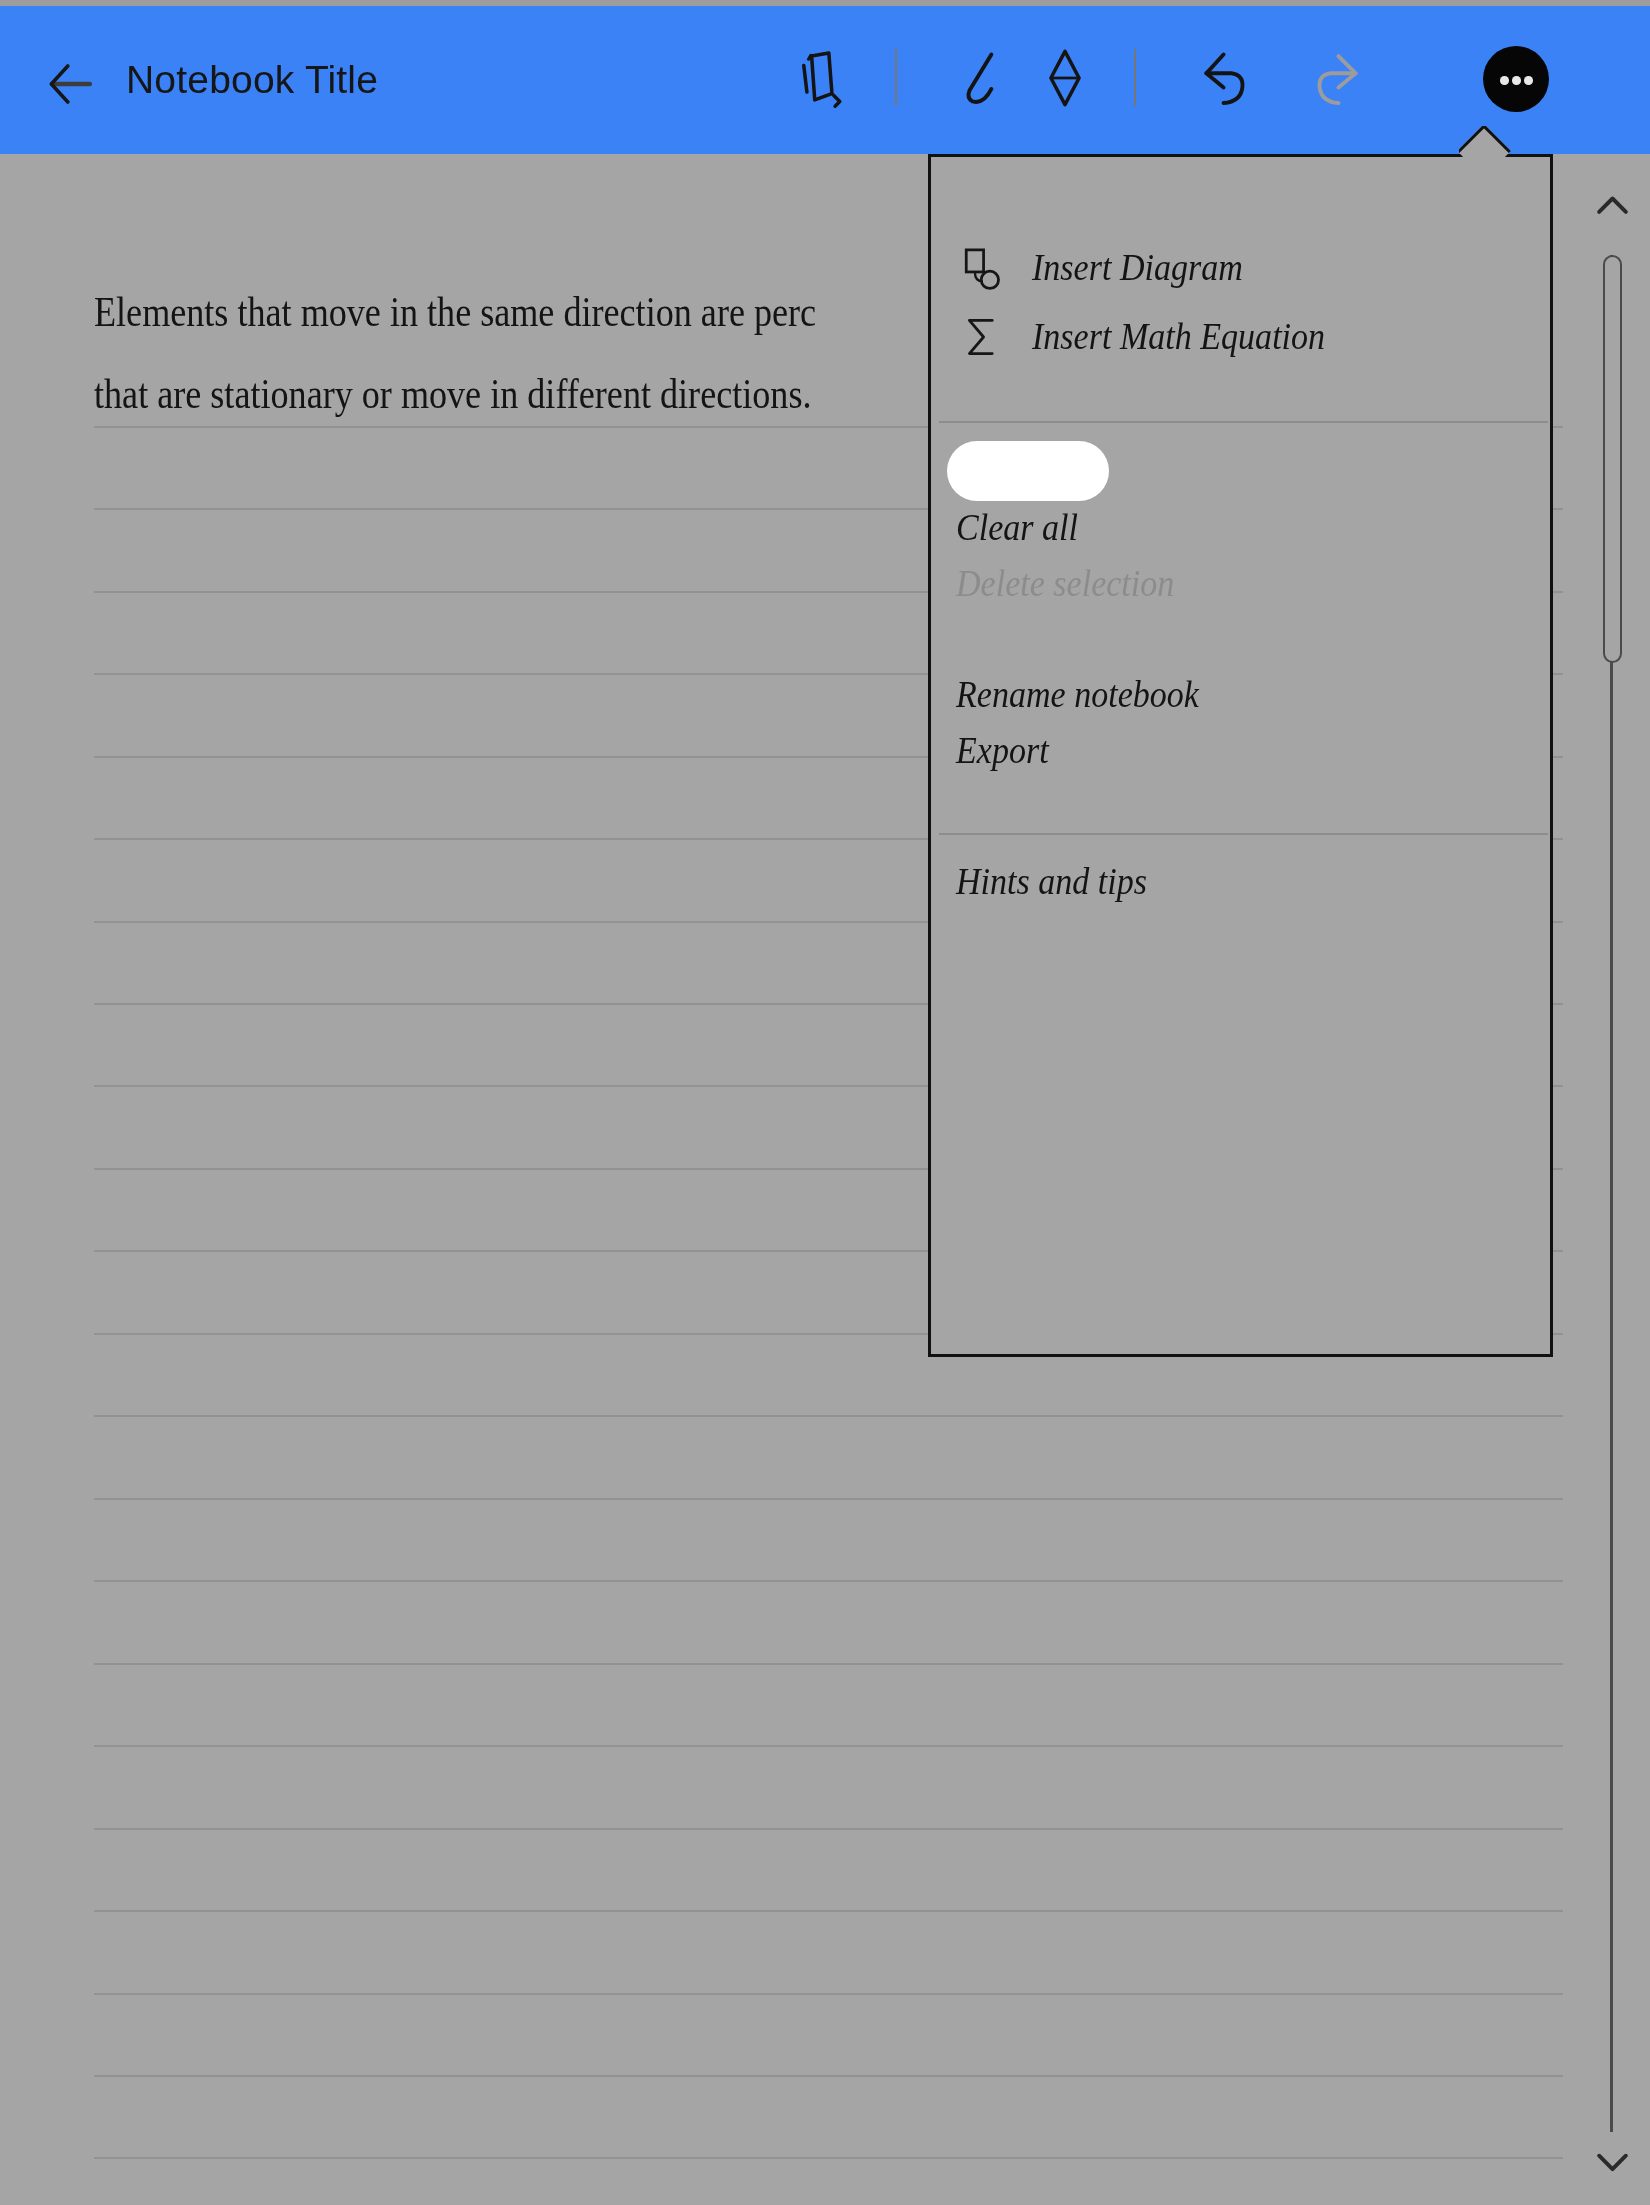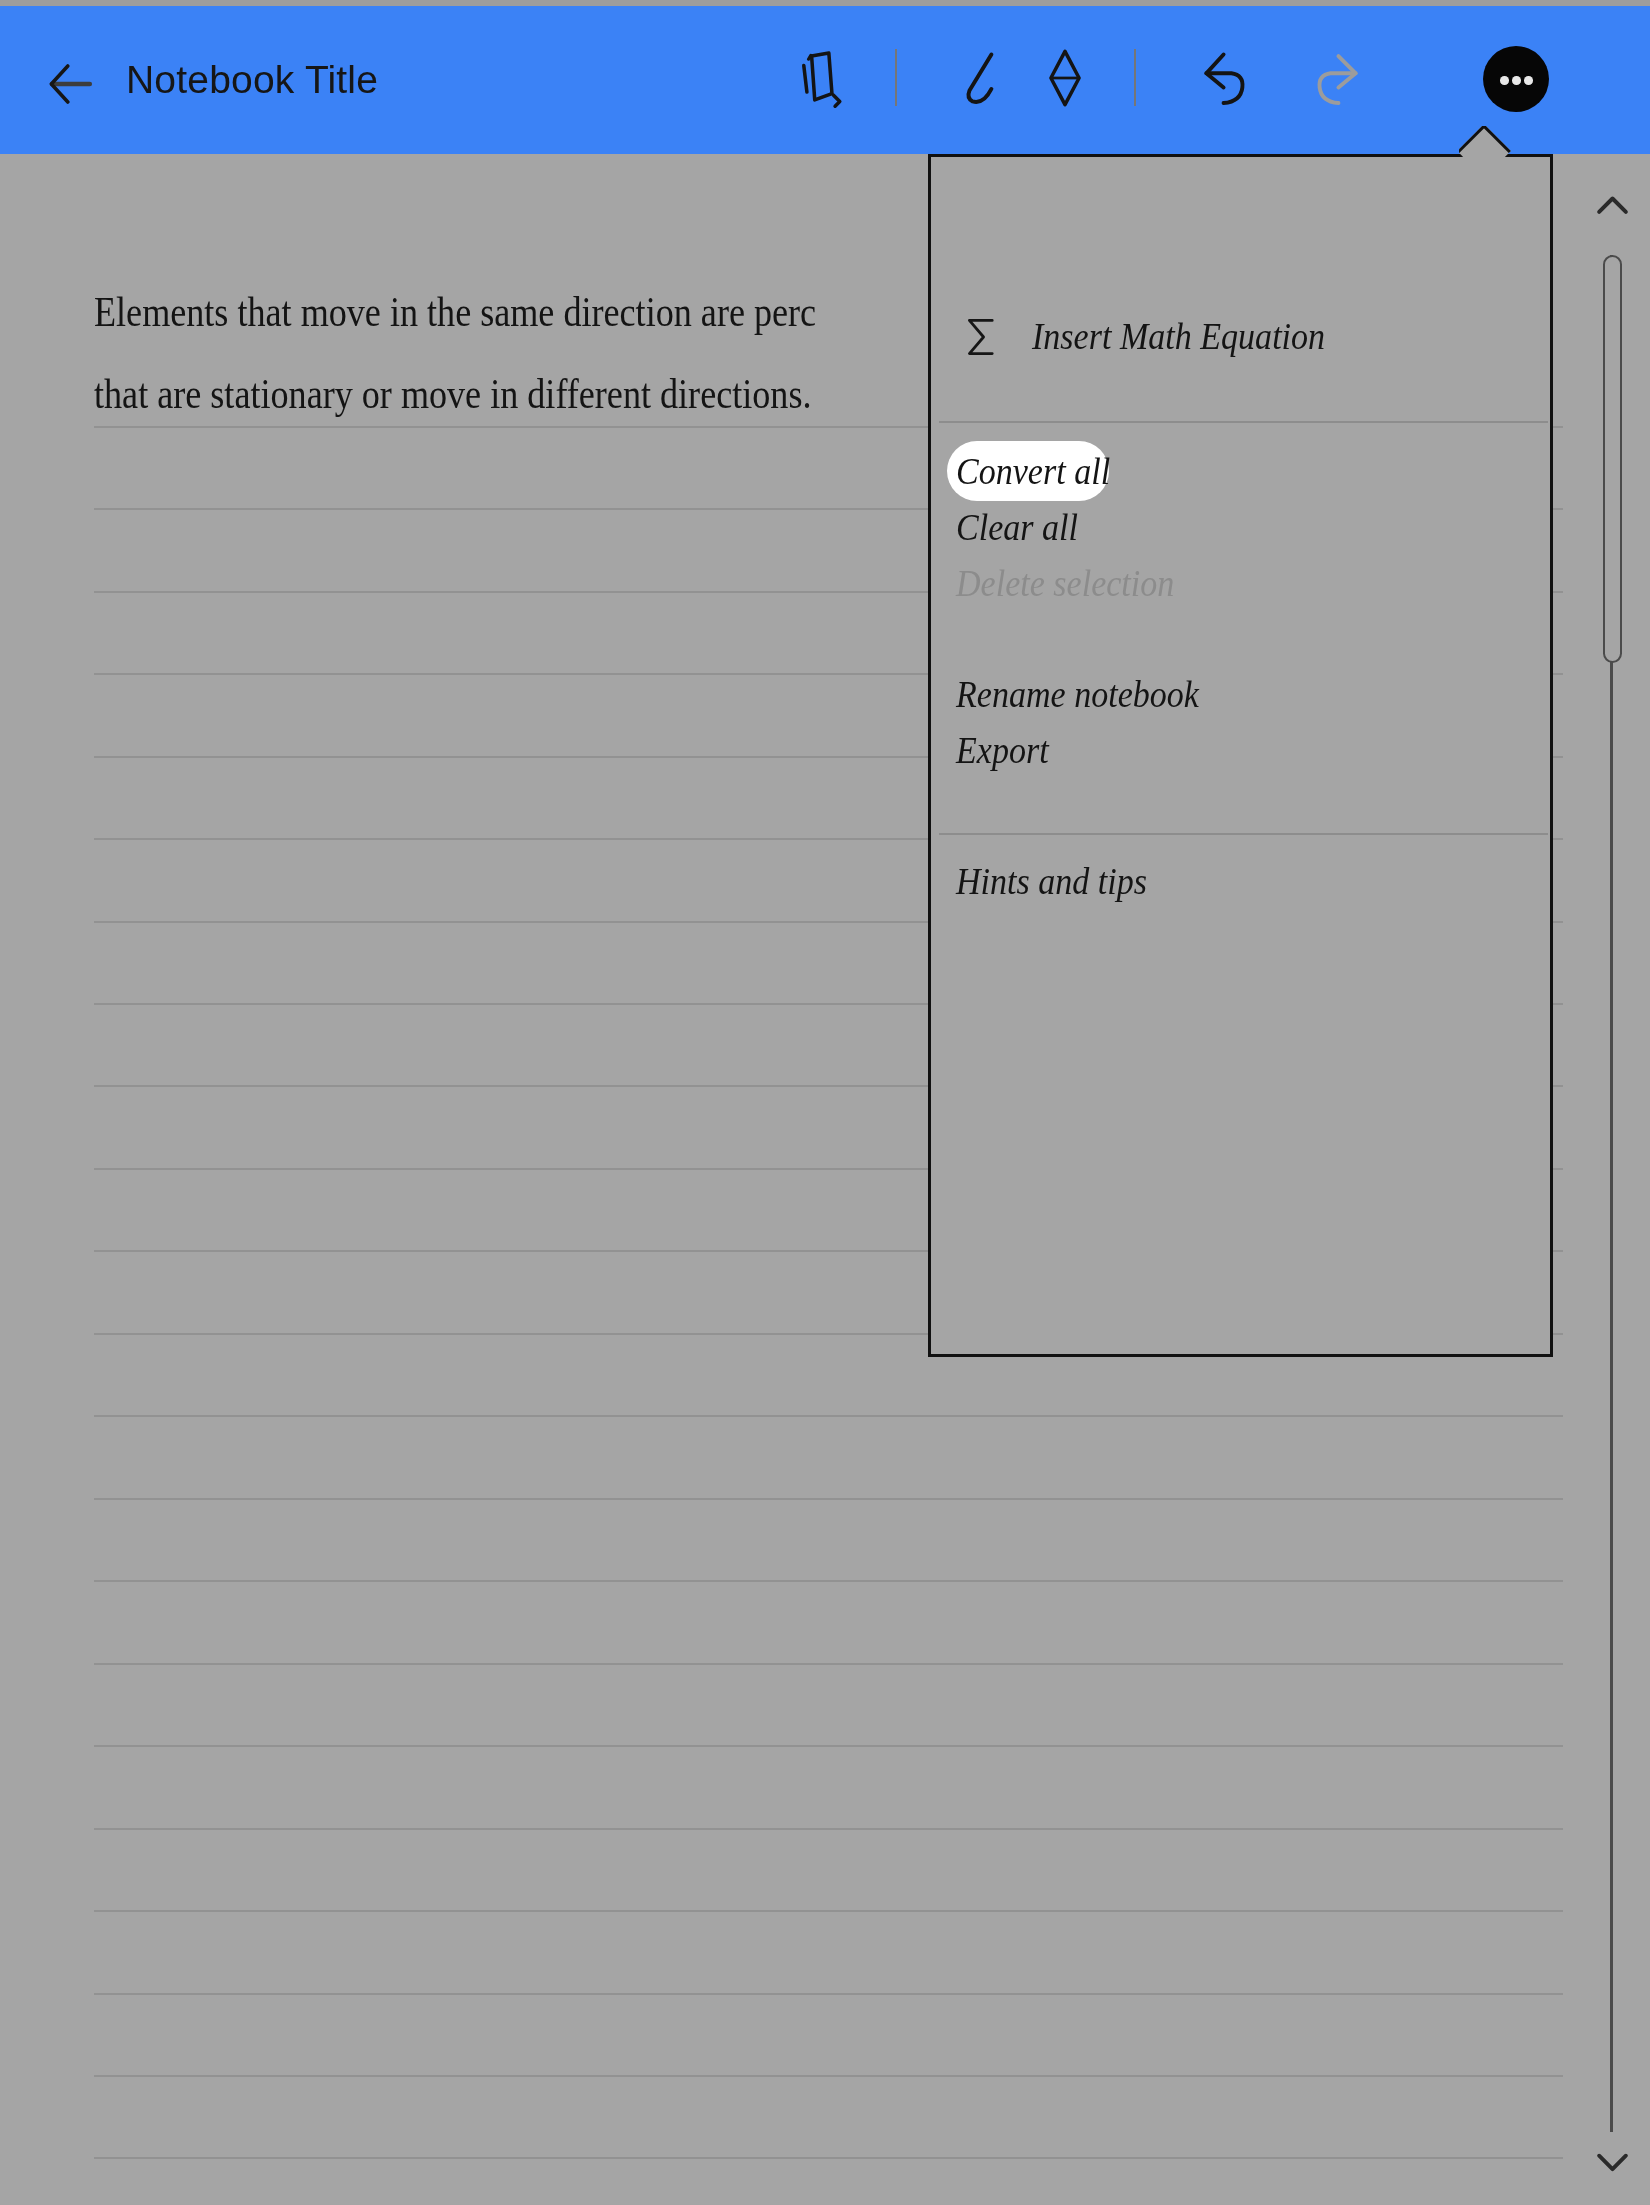--- a/index.html
+++ b/index.html
@@ -313,37 +313,44 @@
     <div id="more-button">
       <span class="dot d1"></span>
       <span class="dot d2"></span>
       <span class="dot d3"></span>
     </div>
   </div>
 
   <div id="menu">
 
 
+    <div class="menu-item" style="top:83px;">
+      <span class="menu-icon">
+        <svg width="52" height="52" viewBox="0 0 66 66">
+          <rect x="13" y="10" width="22" height="28" fill="none" stroke="#161616" stroke-width="3.5"></rect>
+          <path d="M24 38 Q24 50 34 50" fill="none" stroke="#161616" stroke-width="3"></path>
+          <circle cx="43" cy="48" r="11" fill="none" stroke="#161616" stroke-width="3.5"></circle>
+        </svg>
+      </span>
+      <span class="menu-label">Insert Diagram</span>
+    </div>
 
     <div class="menu-item" style="top:152px;">
       <span class="menu-icon">
         <svg width="52" height="52" viewBox="0 0 66 66">
           <path d="M46 12 L17 12 L35 33 L17 54 L46 54" fill="none" stroke="#161616" stroke-width="3.5" stroke-linecap="round" stroke-linejoin="round"></path>
         </svg>
       </span>
       <span class="menu-label">Insert Math Equation</span>
     </div>
 
 
     <div class="menu-divider" style="top:264px;"></div>
 
     <div class="menu-pill" style="top:284px;"></div>
-    <div class="menu-item" style="top:287px;">
-      <span class="menu-label noicon">Convert all</span>
-    </div>
 
     <div class="menu-item" style="top:343px;padding-left:40px;">
       <span class="menu-label noicon">Clear all</span>
     </div>
 
     <div class="menu-item" style="top:399px;padding-left:21px;">
       <span class="menu-label noicon disabled">Delete selection</span>
     </div>
 
 

